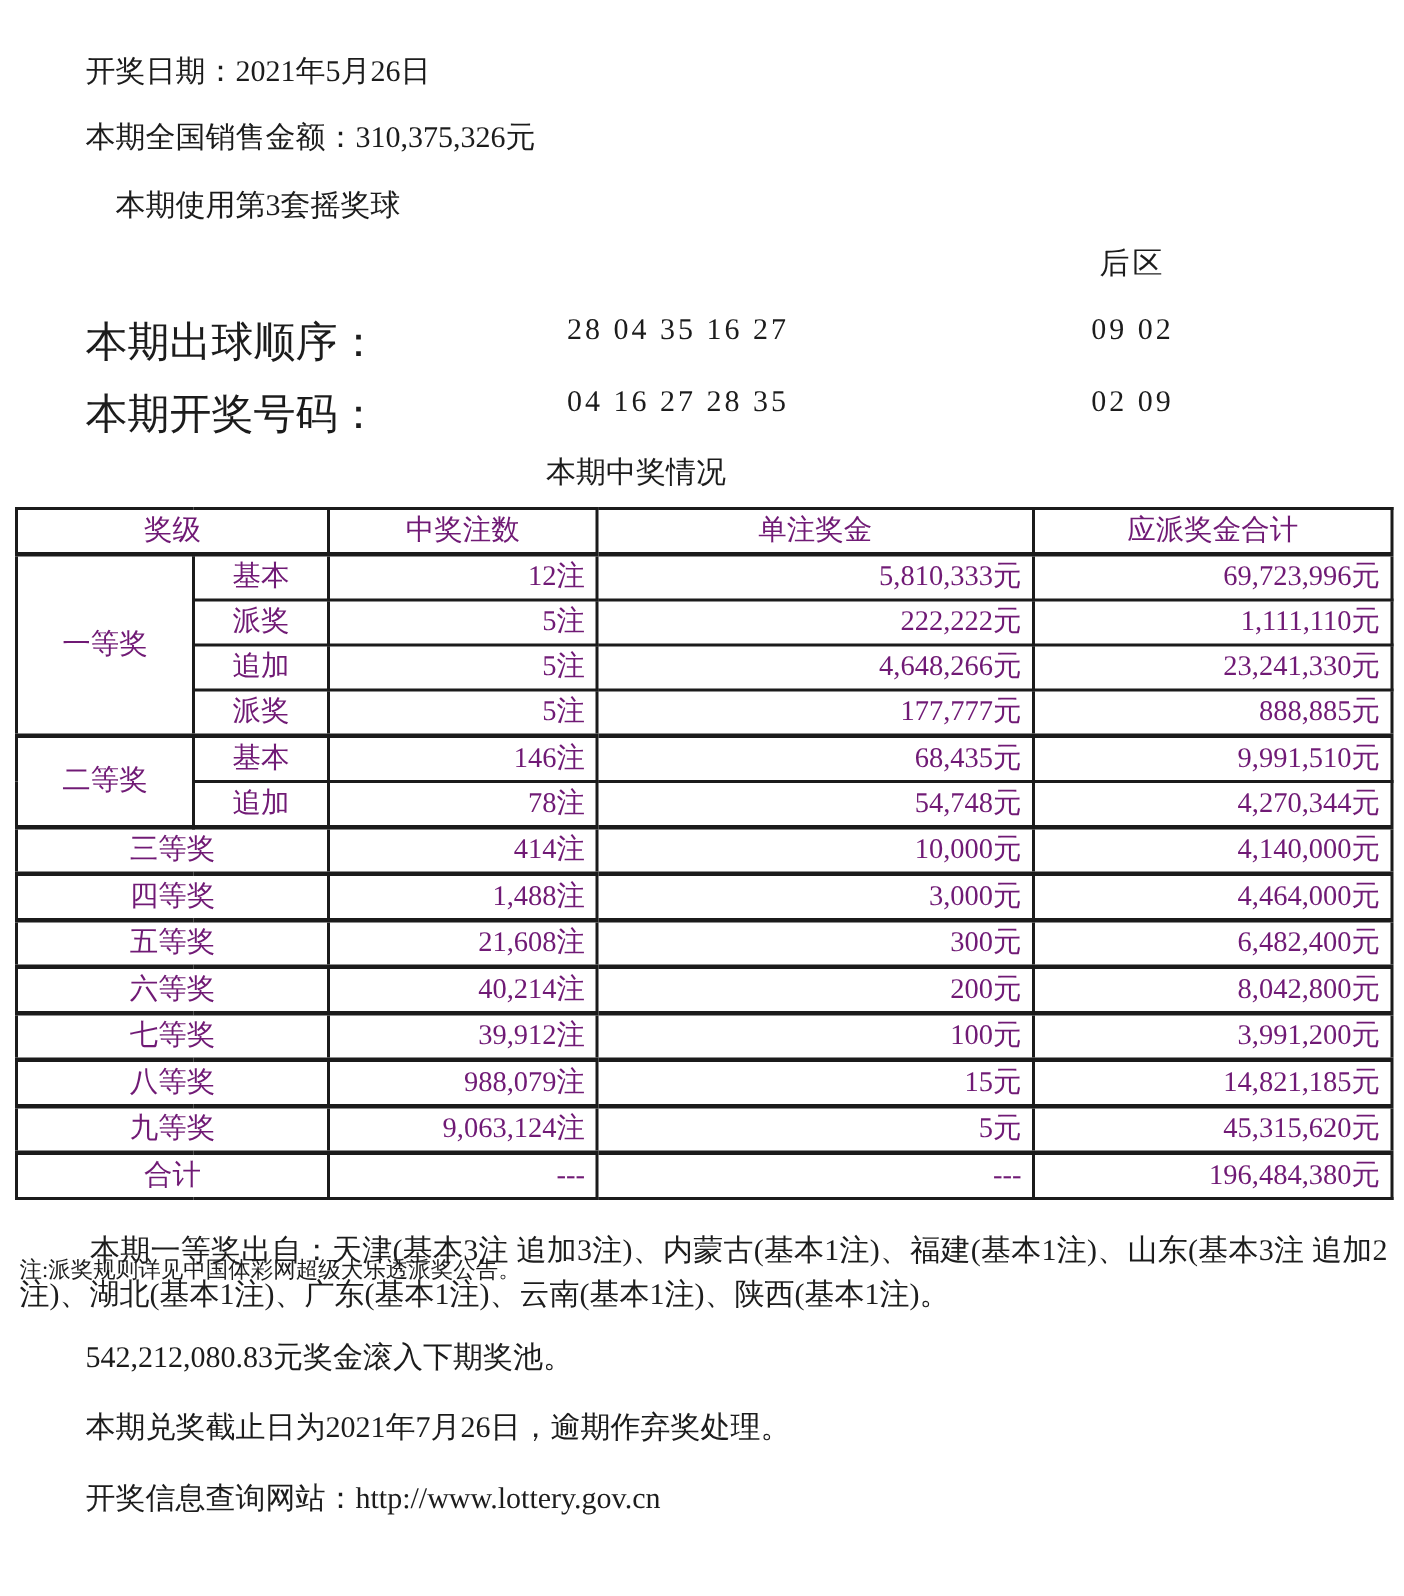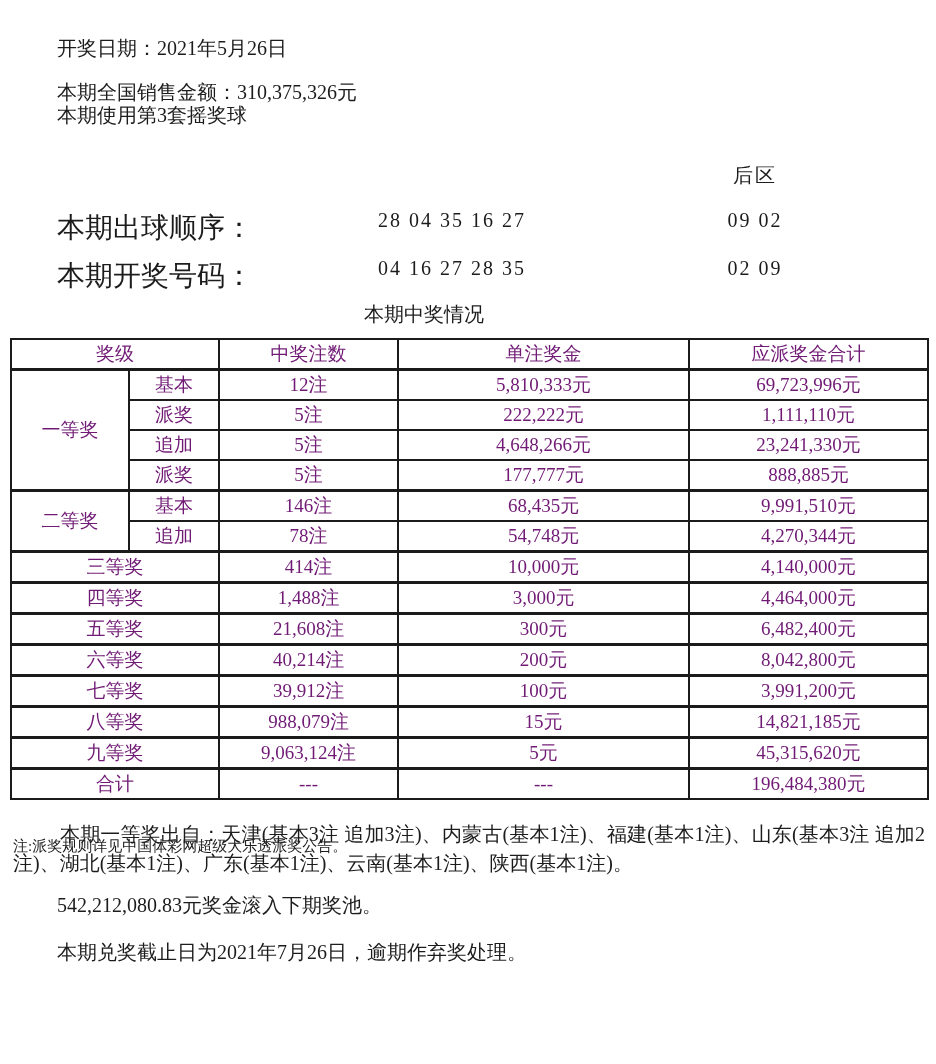--- a/index.html
+++ b/index.html
@@ -24,34 +24,34 @@
   }
   table.prize th,table.prize td{
     border:2px solid #1b1b1b;
     padding:0 7px;height:28px;line-height:28px;
     overflow:hidden;white-space:nowrap;
   }
   table.prize th{font-weight:normal;text-align:center;border-bottom:3px solid #1b1b1b;}
   td.tier{text-align:center;border-right:1px solid #1b1b1b;}
   td.sub{text-align:center;border-left:1px solid #1b1b1b;}
   td.span2{text-align:center;}
-  td.num{text-align:center;}
+  td.num{text-align:right;}
   tr.major td{border-top:3px solid #1b1b1b;}
   .note{position:absolute;left:13px;top:798px;font-size:15px;white-space:pre;margin-top:39px;}
   .para{
     position:absolute;left:13px;top:820px;width:912px;
     font-size:20px;line-height:29px;text-indent:47px;
     text-align:justify;
   }
   .rollover{top:893px;}
   .deadline{top:940px;}
   .website{top:987px;}
   .info1{top:36px;}
   .info2{top:80px;}
-  .info3{top:103px;}
+  .info3{top:125px;margin-left:20px;}
 </style>
 </head>
 <body>
 
 <div class="page">
 
   <div class="line info1">开奖日期：2021年5月26日</div>
   <div class="line info2">本期全国销售金额：310,375,326元</div>
   <div class="line info3">本期使用第3套摇奖球</div>
 
@@ -176,14 +176,15 @@
     </tr>
   </tbody>
     </table>
 
   <div class="note">注:派奖规则详见中国体彩网超级大乐透派奖公告。</div>
 
   <div class="para">本期一等奖出自：天津(基本3注 追加3注)、内蒙古(基本1注)、福建(基本1注)、山东(基本3注 追加2注)、湖北(基本1注)、广东(基本1注)、云南(基本1注)、陕西(基本1注)。</div>
 
   <div class="line rollover">542,212,080.83元奖金滚入下期奖池。</div>
   <div class="line deadline">本期兑奖截止日为2021年7月26日，逾期作弃奖处理。</div>
+  <div class="line website">开奖信息查询网站：http://www.lottery.gov.cn</div>
 
 </div>
 
 </body></html>

